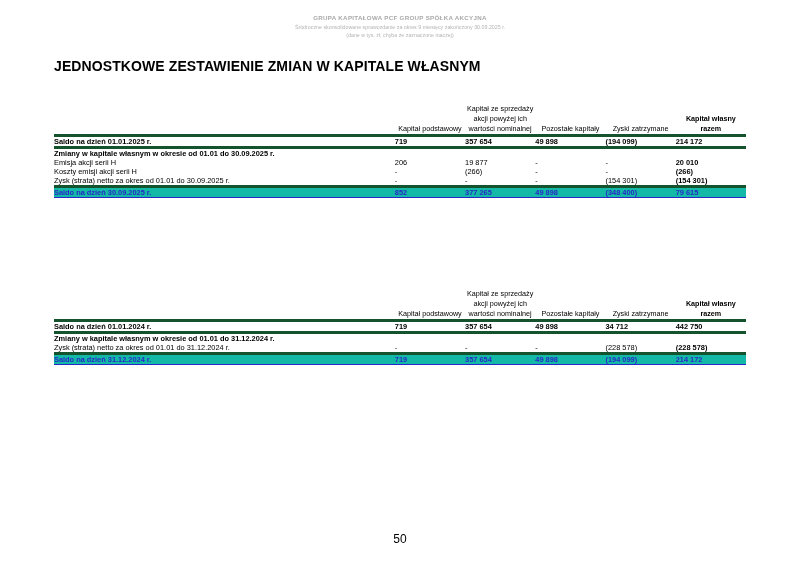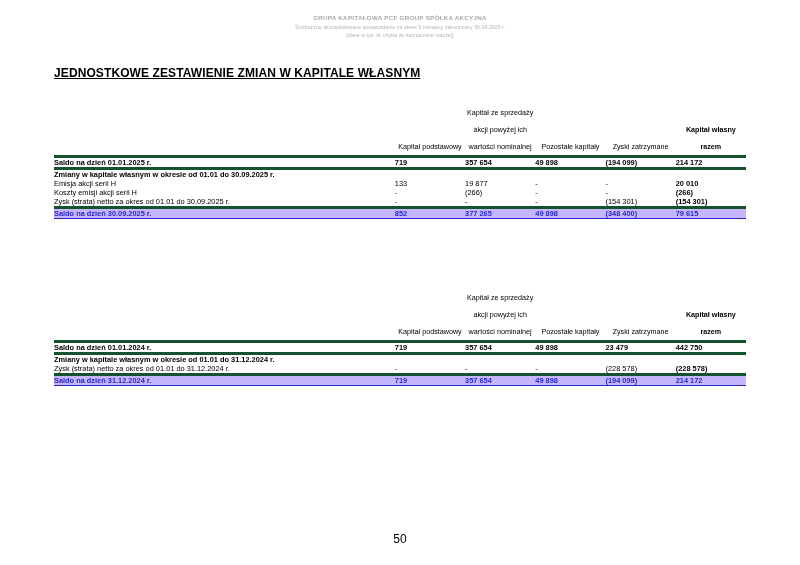--- a/index.html
+++ b/index.html
@@ -35,45 +35,44 @@
     color: #b4b4b4;
   }
   .header-line3 {
     font-size: 5.3px;
     margin-top: 2px;
     color: #b4b4b4;
   }
   .doc-title {
     position: absolute;
     left: 54px;
-    top: 66px;
-    font-size: 12px;
+    top: 58px;
+    font-size: 14px;
     font-weight: bold;
     color: #000;
     letter-spacing: 0.1px;
-    text-decoration: underline;
   }
   table.fin {
     position: absolute;
     border-collapse: collapse;
     font-size: 7.4px;
     color: #000;
   }
   table.fin td {
     padding: 0;
     vertical-align: bottom;
   }
   .col-label { width: 330px; }
   .col-num { width: 68px; text-align: right; }
   .col-num-last { width: 68px; text-align: right; }
 
   .hdr-cell {
     text-align: center;
     font-size: 7.2px;
-    line-height: 17px;
+    line-height: 10px;
     padding-bottom: 4px;
     vertical-align: bottom;
   }
   .hdr-cell.bold { font-weight: bold; }
 
   .row-blue {
     color: #2828c8;
     font-weight: bold;
   }
   .row-bold-black {
@@ -94,21 +93,21 @@
   }
   .num {
     text-align: left;
     padding-right: 7px;
   }
   .num-last {
     text-align: left;
     padding-right: 8px;
   }
   .shade {
-    background: #c4b5fd;
+    background: #14b8a6;
   }
   .pagenum {
     position: absolute;
     left: 0;
     right: 0;
     top: 532px;
     text-align: center;
     font-size: 12px;
     color: #000;
   }
@@ -150,21 +149,21 @@
       <td class="cell-pad lbl">Zmiany w kapitale własnym w okresie od 01.01 do 30.09.2025 r.</td>
       <td class="cell-pad num"></td>
       <td class="cell-pad num"></td>
       <td class="cell-pad num"></td>
       <td class="cell-pad num"></td>
       <td class="cell-pad num-last"></td>
     </tr>
 
     <tr>
       <td class="cell-pad lbl">Emisja akcji serii H</td>
-      <td class="cell-pad num">133</td>
+      <td class="cell-pad num">206</td>
       <td class="cell-pad num">19 877</td>
       <td class="cell-pad num">-</td>
       <td class="cell-pad num">-</td>
       <td class="cell-pad num-last" style="font-weight:bold;">20 010</td>
     </tr>
 
     <tr>
       <td class="cell-pad lbl">Koszty emisji akcji serii H</td>
       <td class="cell-pad num">-</td>
       <td class="cell-pad num">(266)</td>
@@ -202,21 +201,21 @@
       <td class="col-num hdr-cell">Pozostałe kapitały</td>
       <td class="col-num hdr-cell">Zyski zatrzymane</td>
       <td class="col-num-last hdr-cell bold">Kapitał własny razem</td>
     </tr>
 
     <tr class="rule-top row-bold-black">
       <td class="cell-pad lbl">Saldo na dzień 01.01.2024 r.</td>
       <td class="cell-pad num">719</td>
       <td class="cell-pad num">357 654</td>
       <td class="cell-pad num">49 898</td>
-      <td class="cell-pad num">23 479</td>
+      <td class="cell-pad num">34 712</td>
       <td class="cell-pad num-last">442 750</td>
     </tr>
 
     <tr class="rule-top row-bold-black">
       <td class="cell-pad lbl">Zmiany w kapitale własnym w okresie od 01.01 do 31.12.2024 r.</td>
       <td class="cell-pad num"></td>
       <td class="cell-pad num"></td>
       <td class="cell-pad num"></td>
       <td class="cell-pad num"></td>
       <td class="cell-pad num-last"></td>

